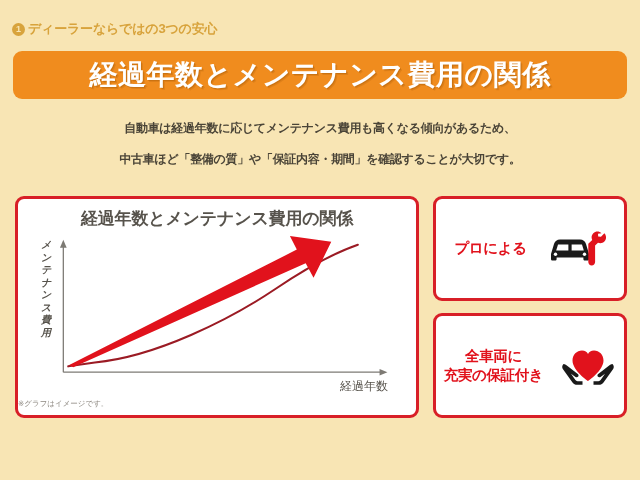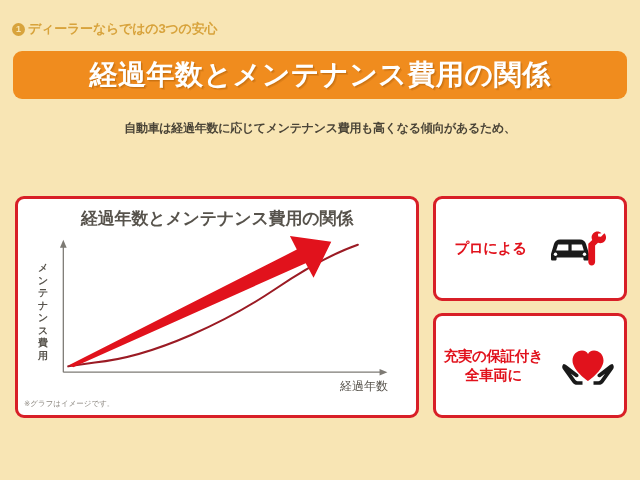--- a/index.html
+++ b/index.html
@@ -119,40 +119,42 @@
   .chart-svg {
     position: absolute;
     left: 0;
     top: 0;
     width: 100%;
     height: 100%;
   }
   .axis-label-y {
     position: absolute;
     left: 20px;
-    top: 63px;
+    top: 40px;
     width: 16px;
     font-size: 10px;
     font-weight: bold;
     color: #57534c;
     line-height: 12.5px;
+    text-align: center;
     letter-spacing: 0;
+    font-style: italic;
   }
   .axis-label-x {
     position: absolute;
     right: 28px;
     bottom: 20px;
     font-size: 12px;
     font-weight: normal;
     color: #57534c;
     white-space: nowrap;
   }
   .chart-note {
     position: absolute;
-    left: 6px;
+    left: 0;
     bottom: 6px;
     font-size: 7.5px;
     color: #8d8880;
     white-space: nowrap;
   }
 
   
   .cards {
     flex: 1;
     display: flex;
@@ -199,20 +201,21 @@
   <span class="num-badge">1</span>
   <span>ディーラーならではの3つの安心</span>
 </div>
 
 <div class="banner">
   <span class="banner-title">経過年数とメンテナンス費用の関係</span>
 </div>
 
 <div class="lead">
   <div>自動車は経過年数に応じてメンテナンス費用も高くなる傾向があるため、</div>
+  <div>中古車ほど「整備の質」や「保証内容・期間」を確認することが大切です。</div>
 </div>
 
 <div class="content">
 
   <div class="chart-panel">
     <div class="chart-title">経過年数とメンテナンス費用の関係</div>
 
     <svg class="chart-svg" viewBox="0 0 404 222" preserveAspectRatio="none">
 
       <line x1="46" y1="46" x2="46" y2="178" stroke="#7d7a74" stroke-width="1.3"></line>
@@ -248,22 +251,22 @@
           <circle cx="11.5" cy="26.3" r="1.7" fill="#ffffff"></circle>
           <circle cx="40.5" cy="26.3" r="1.7" fill="#ffffff"></circle>
 
           <path d="M57.5 5.2 C55.2 3 51.6 3 49.3 5.2 C47.5 7 47.1 9.7 48.2 11.9 L44.3 15.8 L44.3 34 C44.3 35.9 45.8 37.4 47.7 37.4 C49.6 37.4 51.1 35.9 51.1 34 L51.1 17.6 L54 14.7 C56.1 15.6 58.7 15.2 60.4 13.5 C62.6 11.2 62.6 7.6 60.4 5.3 L57 8.7 L54.2 8.5 L54 5.7 Z" fill="#e1121c"></path>
         </svg>
       </div>
     </div>
 
     <div class="card">
       <div class="card-text">
+        <div>全車両に</div>
         <div>充実の保証付き</div>
-        <div>全車両に</div>
       </div>
       <div class="card-icon">
         <svg width="56" height="46" viewBox="0 0 56 46">
 
           <path d="M28 38 C28 38 12.5 27.5 12.5 17.5 C12.5 11.8 16.8 7.5 22 7.5 C25 7.5 27 9 28 11 C29 9 31 7.5 34 7.5 C39.2 7.5 43.5 11.8 43.5 17.5 C43.5 27.5 28 38 28 38 Z" fill="#e1121c"></path>
 
           <path d="M3.5 21 C2 22.5 1.8 24.6 3 26.3 L12.5 39.5 C13.6 41 15.3 41.8 17 41.8 L22.5 41.8 L22.5 38.2 L17.5 38.2 C16.6 38.2 15.9 37.8 15.4 37.1 L11 30.8 L15.5 34 C16.4 34.6 17.6 34.4 18.2 33.6 C18.8 32.7 18.6 31.6 17.8 30.9 L7.8 23.2 C6.6 22.2 5 21.2 3.5 21 Z" fill="#1a1a1a"></path>
 
           <path d="M52.5 21 C54 22.5 54.2 24.6 53 26.3 L43.5 39.5 C42.4 41 40.7 41.8 39 41.8 L33.5 41.8 L33.5 38.2 L38.5 38.2 C39.4 38.2 40.1 37.8 40.6 37.1 L45 30.8 L40.5 34 C39.6 34.6 38.4 34.4 37.8 33.6 C37.2 32.7 37.4 31.6 38.2 30.9 L48.2 23.2 C49.4 22.2 51 21.2 52.5 21 Z" fill="#1a1a1a"></path>
         </svg>

